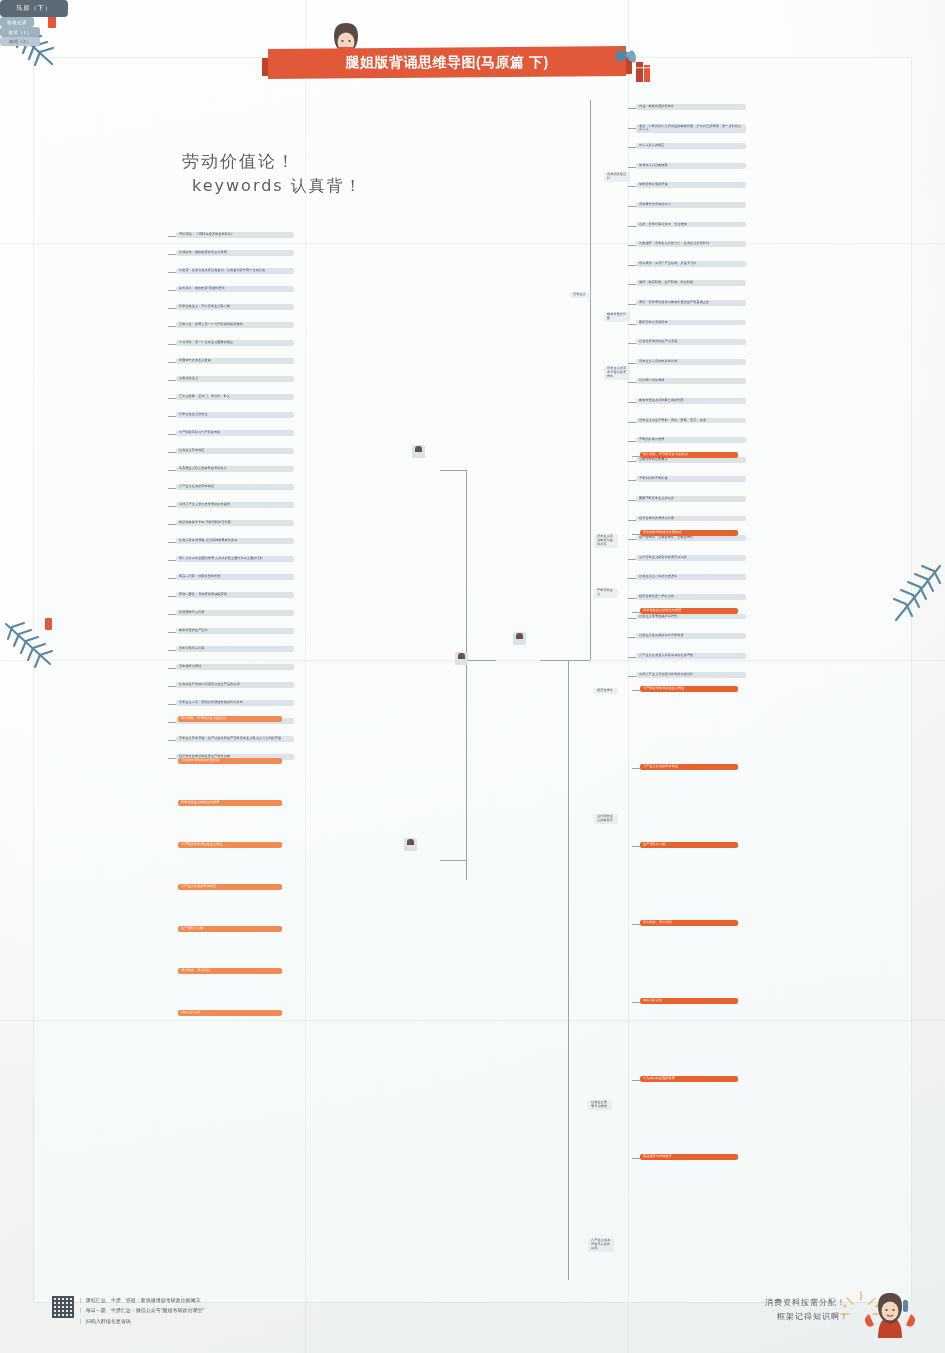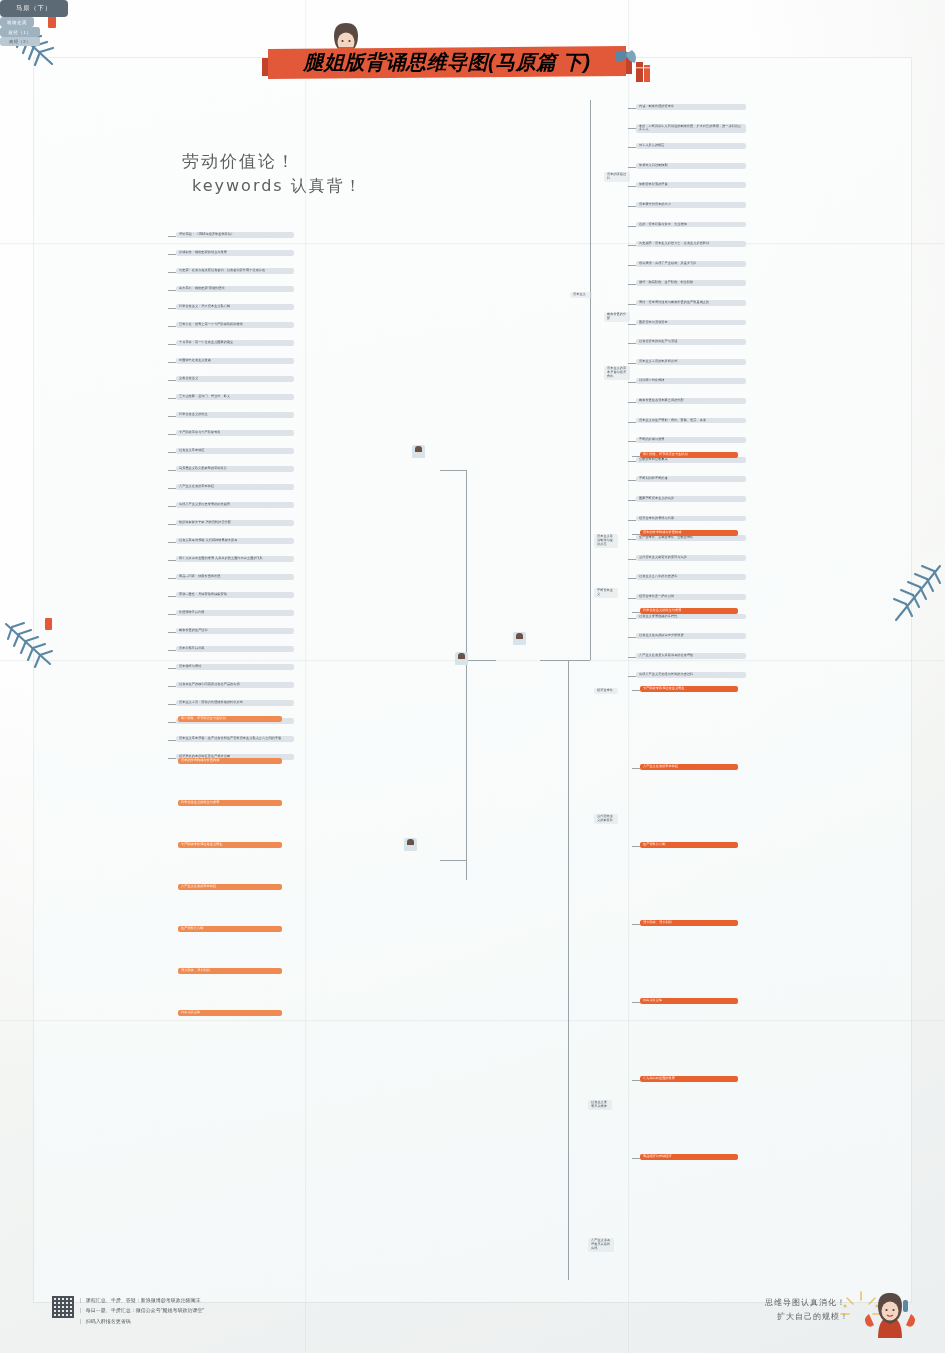--- a/index.html
+++ b/index.html
@@ -41,23 +41,22 @@
 
   
   .leaf { position:absolute; pointer-events:none; }
   .leaf svg { display:block; }
 
   
   #title-banner {
     position:absolute; left:268px; top:46px; width:358px; height:33px;
     background:#e2593a;
     display:flex; align-items:center; justify-content:center;
-    color:#000000; font-size:20px; letter-spacing:.5px; font-weight:700;
+    color:#ffffff; font-size:14px; letter-spacing:.5px; font-weight:700;
     clip-path:polygon(0 3px, 100% 0, 100% 30px, 0 100%);
-    font-style:italic;
   }
   .banner-tail { position:absolute; background:#c1432a; }
   #girl-top { position:absolute; left:318px; top:20px; width:56px; height:58px; }
   #books-top { position:absolute; left:612px; top:48px; width:46px; height:36px; }
 
   
   #handwrite {
     position:absolute; left:182px; top:148px;
     color:#5c5f5e; line-height:1.55;
     font-family:"DejaVu Sans", sans-serif;
@@ -435,22 +434,22 @@
     <span class="bar">|</span>
     <span>每日一题、干货汇总：微信公众号"腿姐考研政治课堂"</span>
   </div>
   <div>
     <span class="bar">|</span>
     <span>扫码入群报名更省钱</span>
   </div>
 </div>
 
 <div id="bottom-right">
-  <div>思维导图认真消化！</div>
-  <div class="l2">扩大自己的规模！</div>
+  <div>消费资料按需分配！</div>
+  <div class="l2">框架记得知识啊！</div>
 </div>
 
 <div class="burst">
   <svg width="48" height="40" viewBox="0 0 48 40">
     <g stroke="#f0b24a" stroke-width="1.6" stroke-linecap="round">
       <path d="M24 4 L24 12"></path>
         <path d="M10 10 L16 16"></path>
         <path d="M38 10 L32 16"></path>
       <path d="M4 26 L12 26"></path>
         <path d="M44 26 L36 26"></path>

